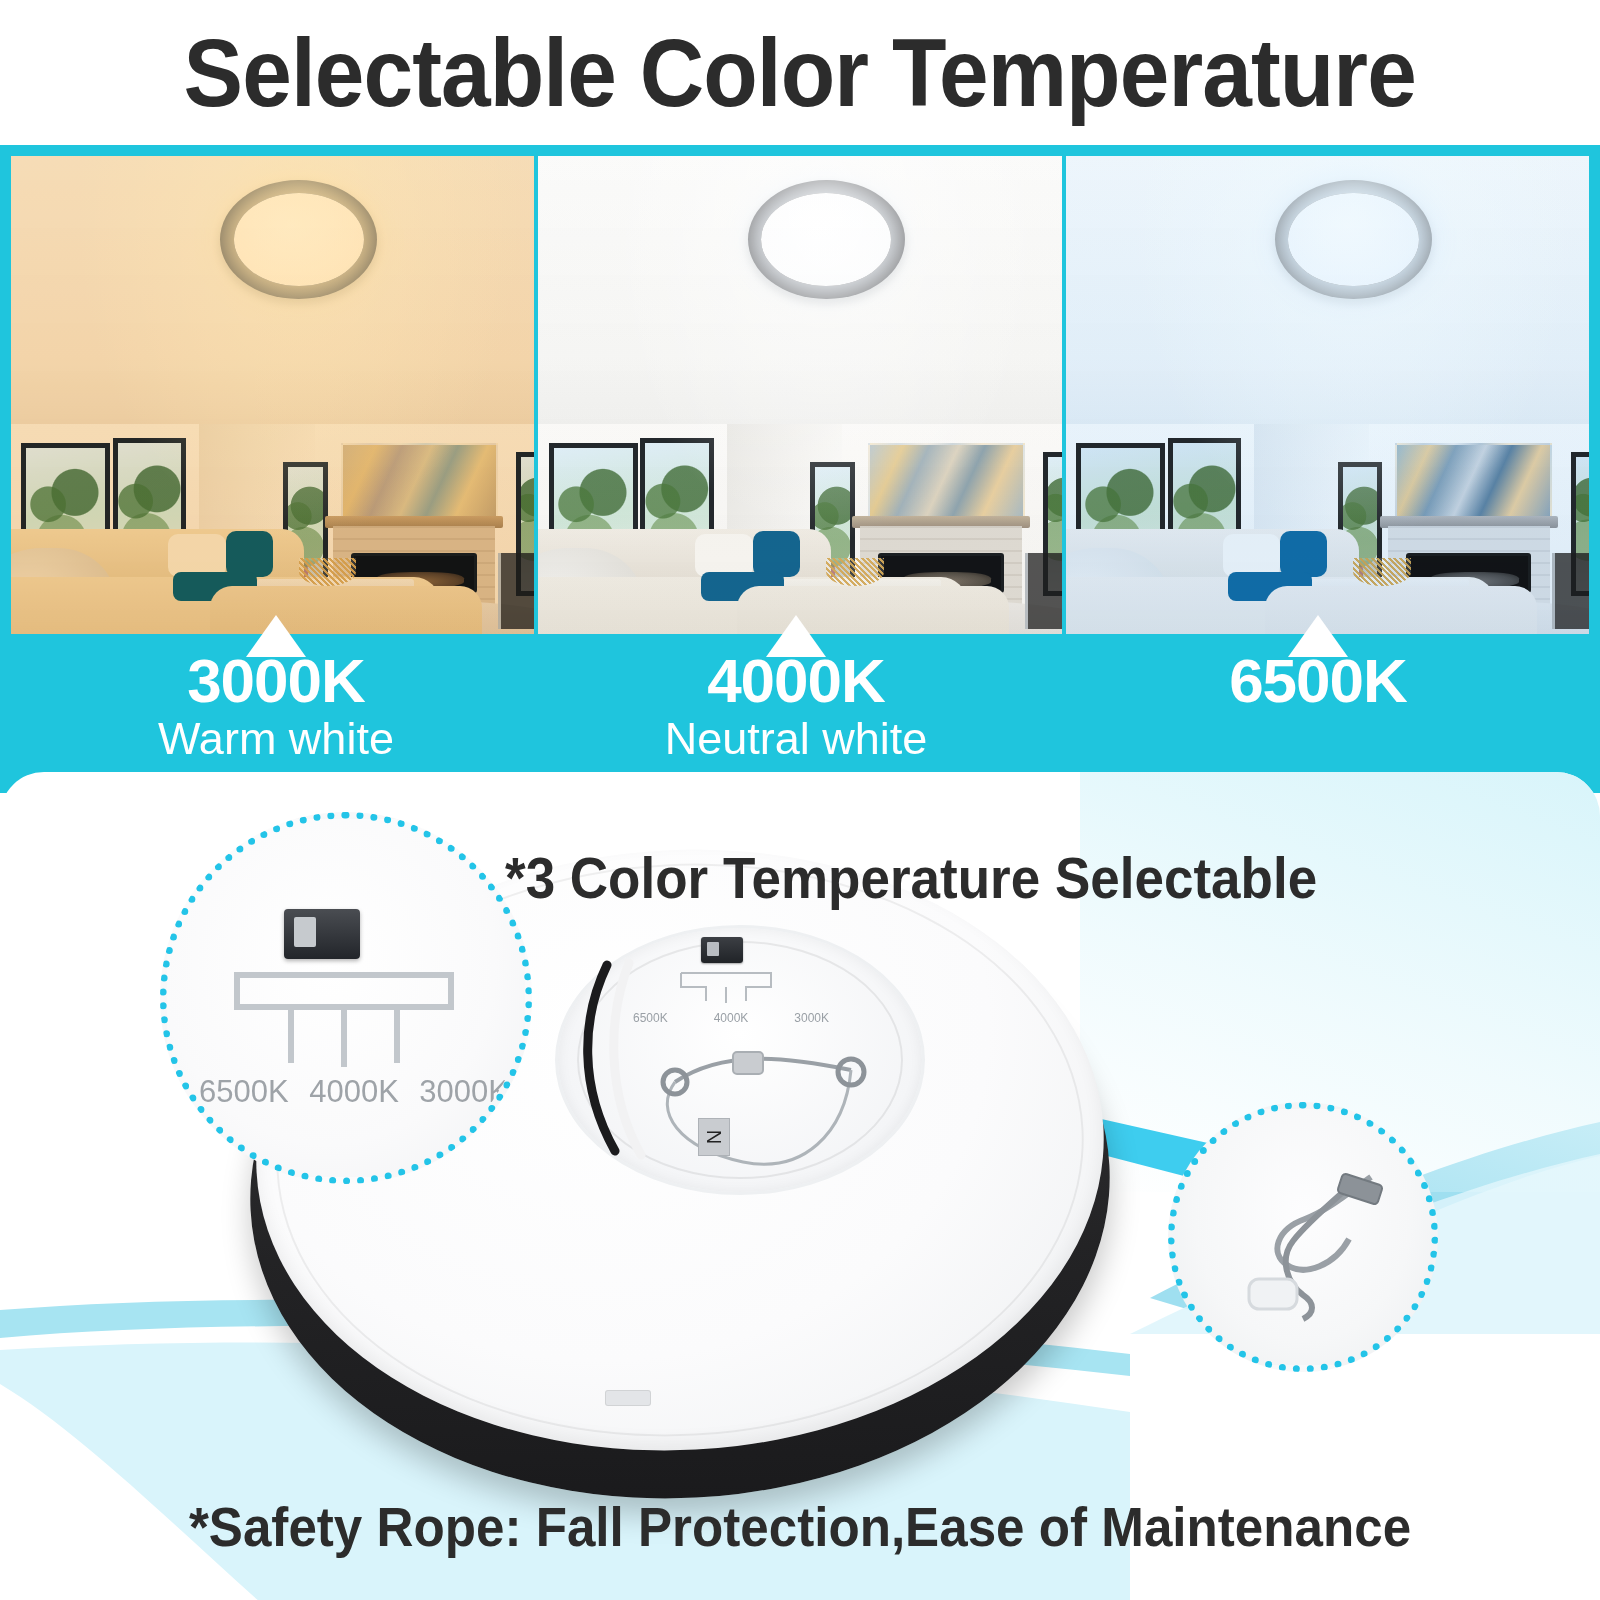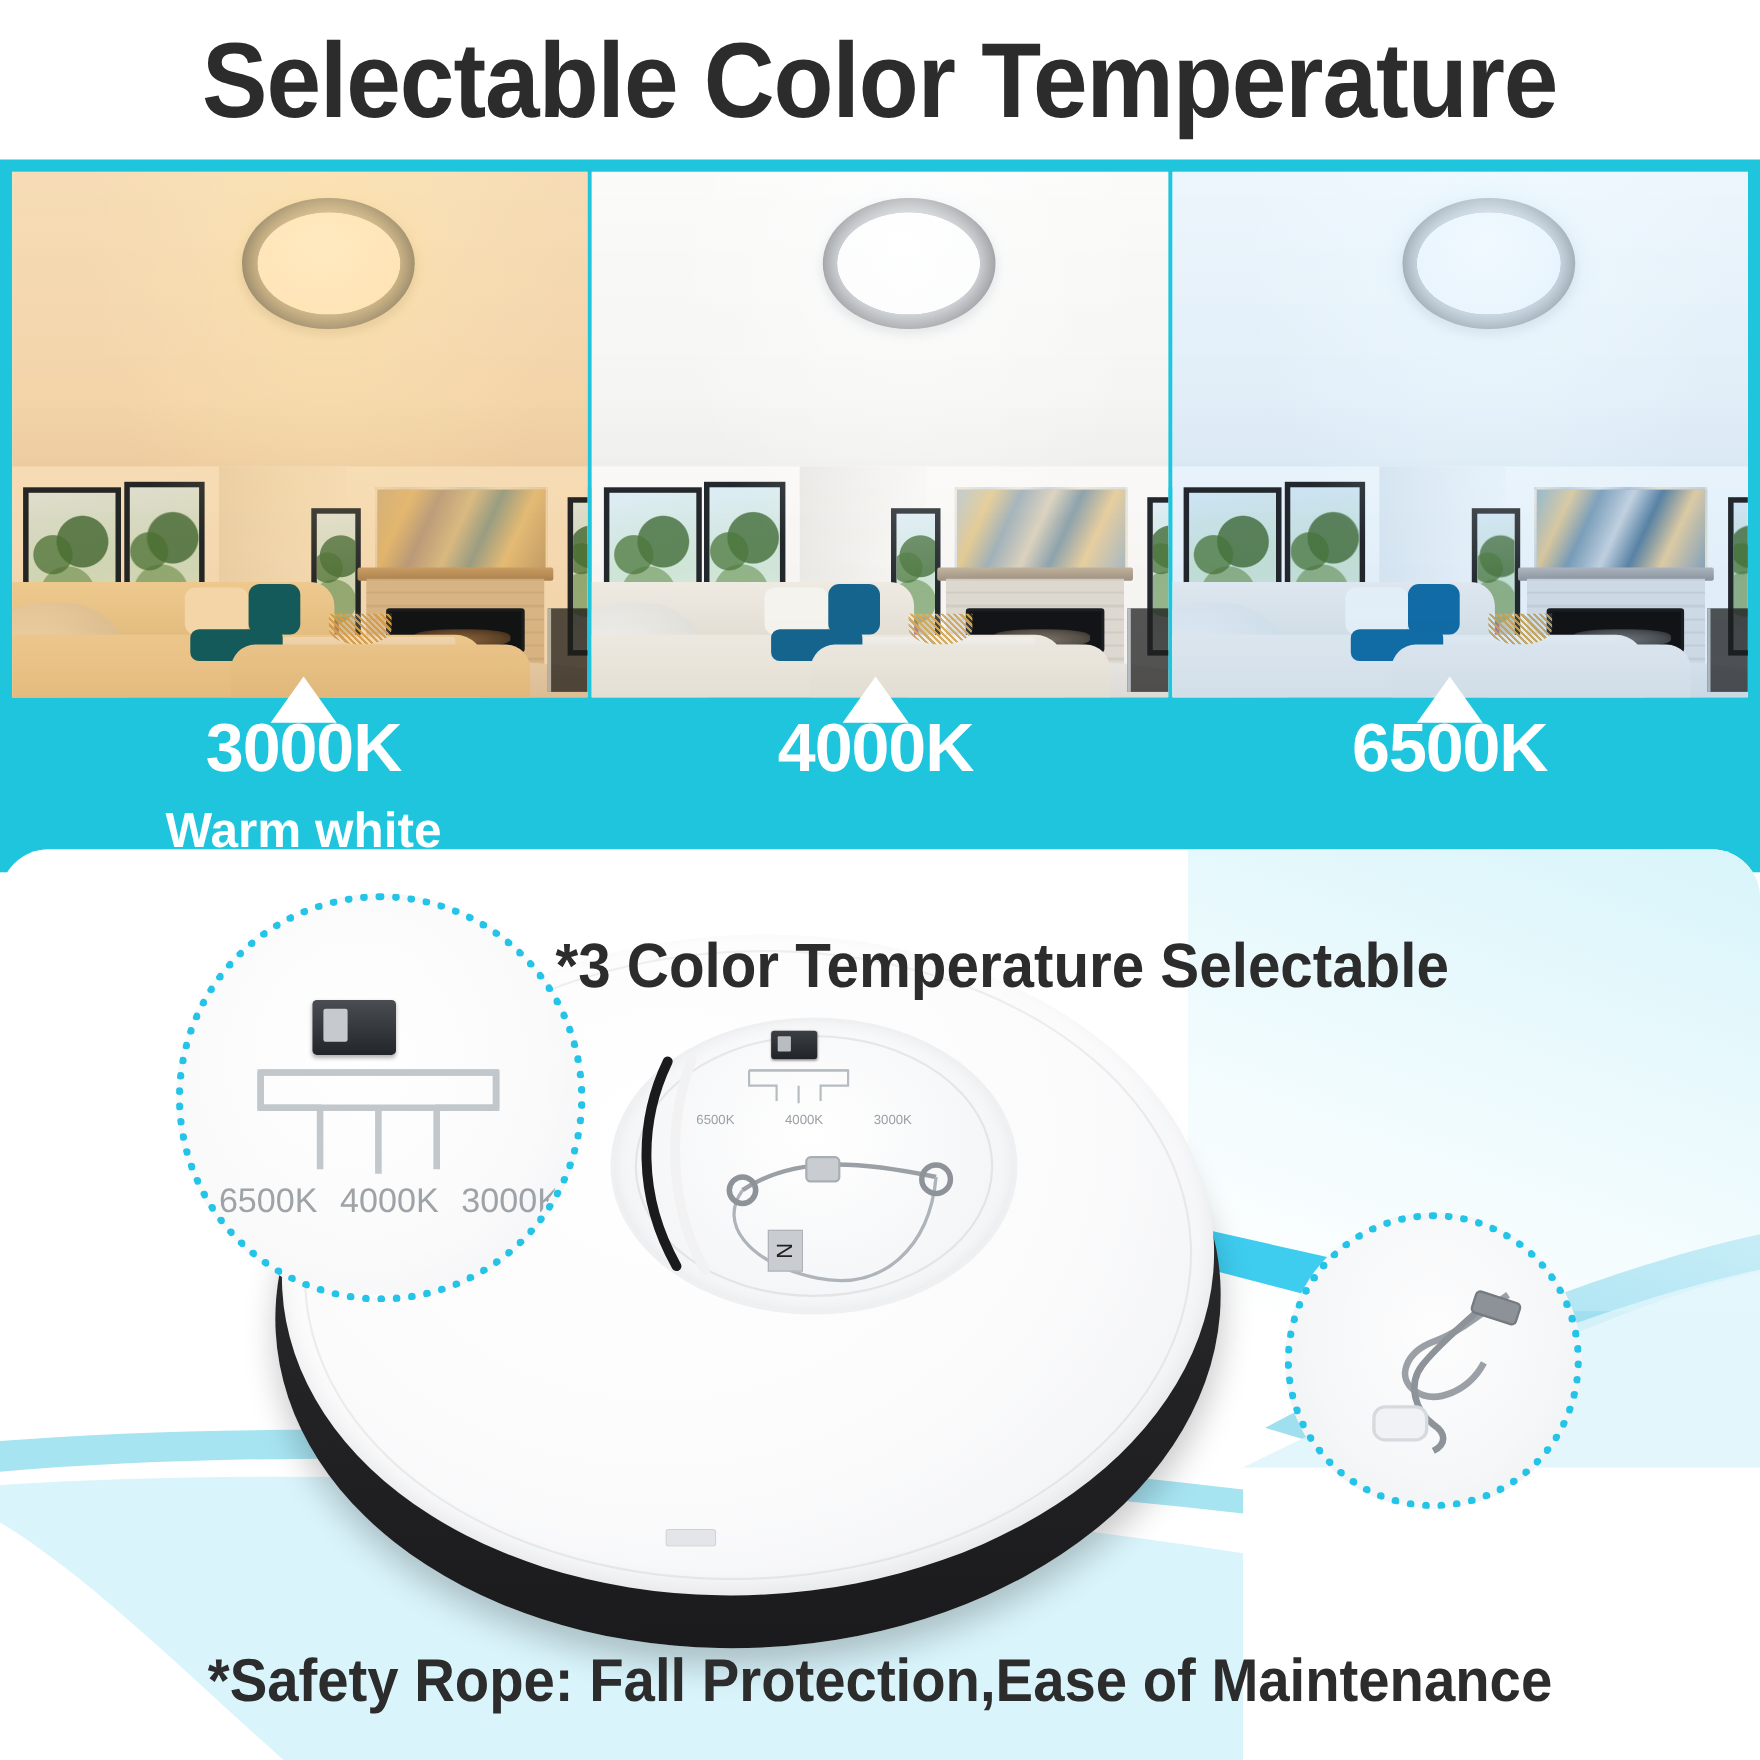--- a/index.html
+++ b/index.html
@@ -167,21 +167,21 @@
   .pointer {
     position:absolute; width:0; height:0;
     border-left:30px solid transparent;
     border-right:30px solid transparent;
     border-bottom:42px solid #ffffff;
   }
   .kelvin {
     position:absolute; text-align:center; color:#fff; line-height:1;
   }
   .kelvin .k { font-size:62px; font-weight:bold; letter-spacing:-1px; }
-  .kelvin .name { font-size:45px; font-weight:bold; margin-top:20px; }
+  .kelvin .name { font-size:45px; font-weight:normal; margin-top:4px; }
 
   
   #panel {
     position:absolute; left:0; top:772px; width:1600px; height:828px;
     background:#fff;
     border-radius:44px 44px 0 0;
     overflow:hidden;
   }
   .wave { position:absolute; }
 
@@ -474,20 +474,21 @@
 <div class="pointer" style="left:246px;  top:615px;"></div>
 <div class="pointer" style="left:766px;  top:615px;"></div>
 <div class="pointer" style="left:1288px; top:615px;"></div>
 
 <div class="kelvin" style="left:96px; top:650px; width:360px;">
   <div class="k">3000K</div>
   <div class="name">Warm white</div>
 </div>
 <div class="kelvin" style="left:616px; top:650px; width:360px;">
   <div class="k">4000K</div>
+  <div class="name">Neutral white</div>
 </div>
 <div class="kelvin" style="left:1138px; top:650px; width:360px;">
   <div class="k">6500K</div>
 </div>
 
 <div id="panel">
 
   <svg class="wave" style="left:0; top:500px; width:1130px; height:330px;" viewBox="0 0 1130 330" preserveAspectRatio="none">
     <path d="M0 38 C 300 14, 720 34, 1130 82 L1130 104 C 720 58, 300 40, 0 66 Z" fill="#a7e4f2"></path>
     <path d="M0 78 C 360 56, 760 84, 1130 140 L1130 330 L260 330 C 170 250, 80 160, 0 112 Z" fill="#d9f4fb"></path>

